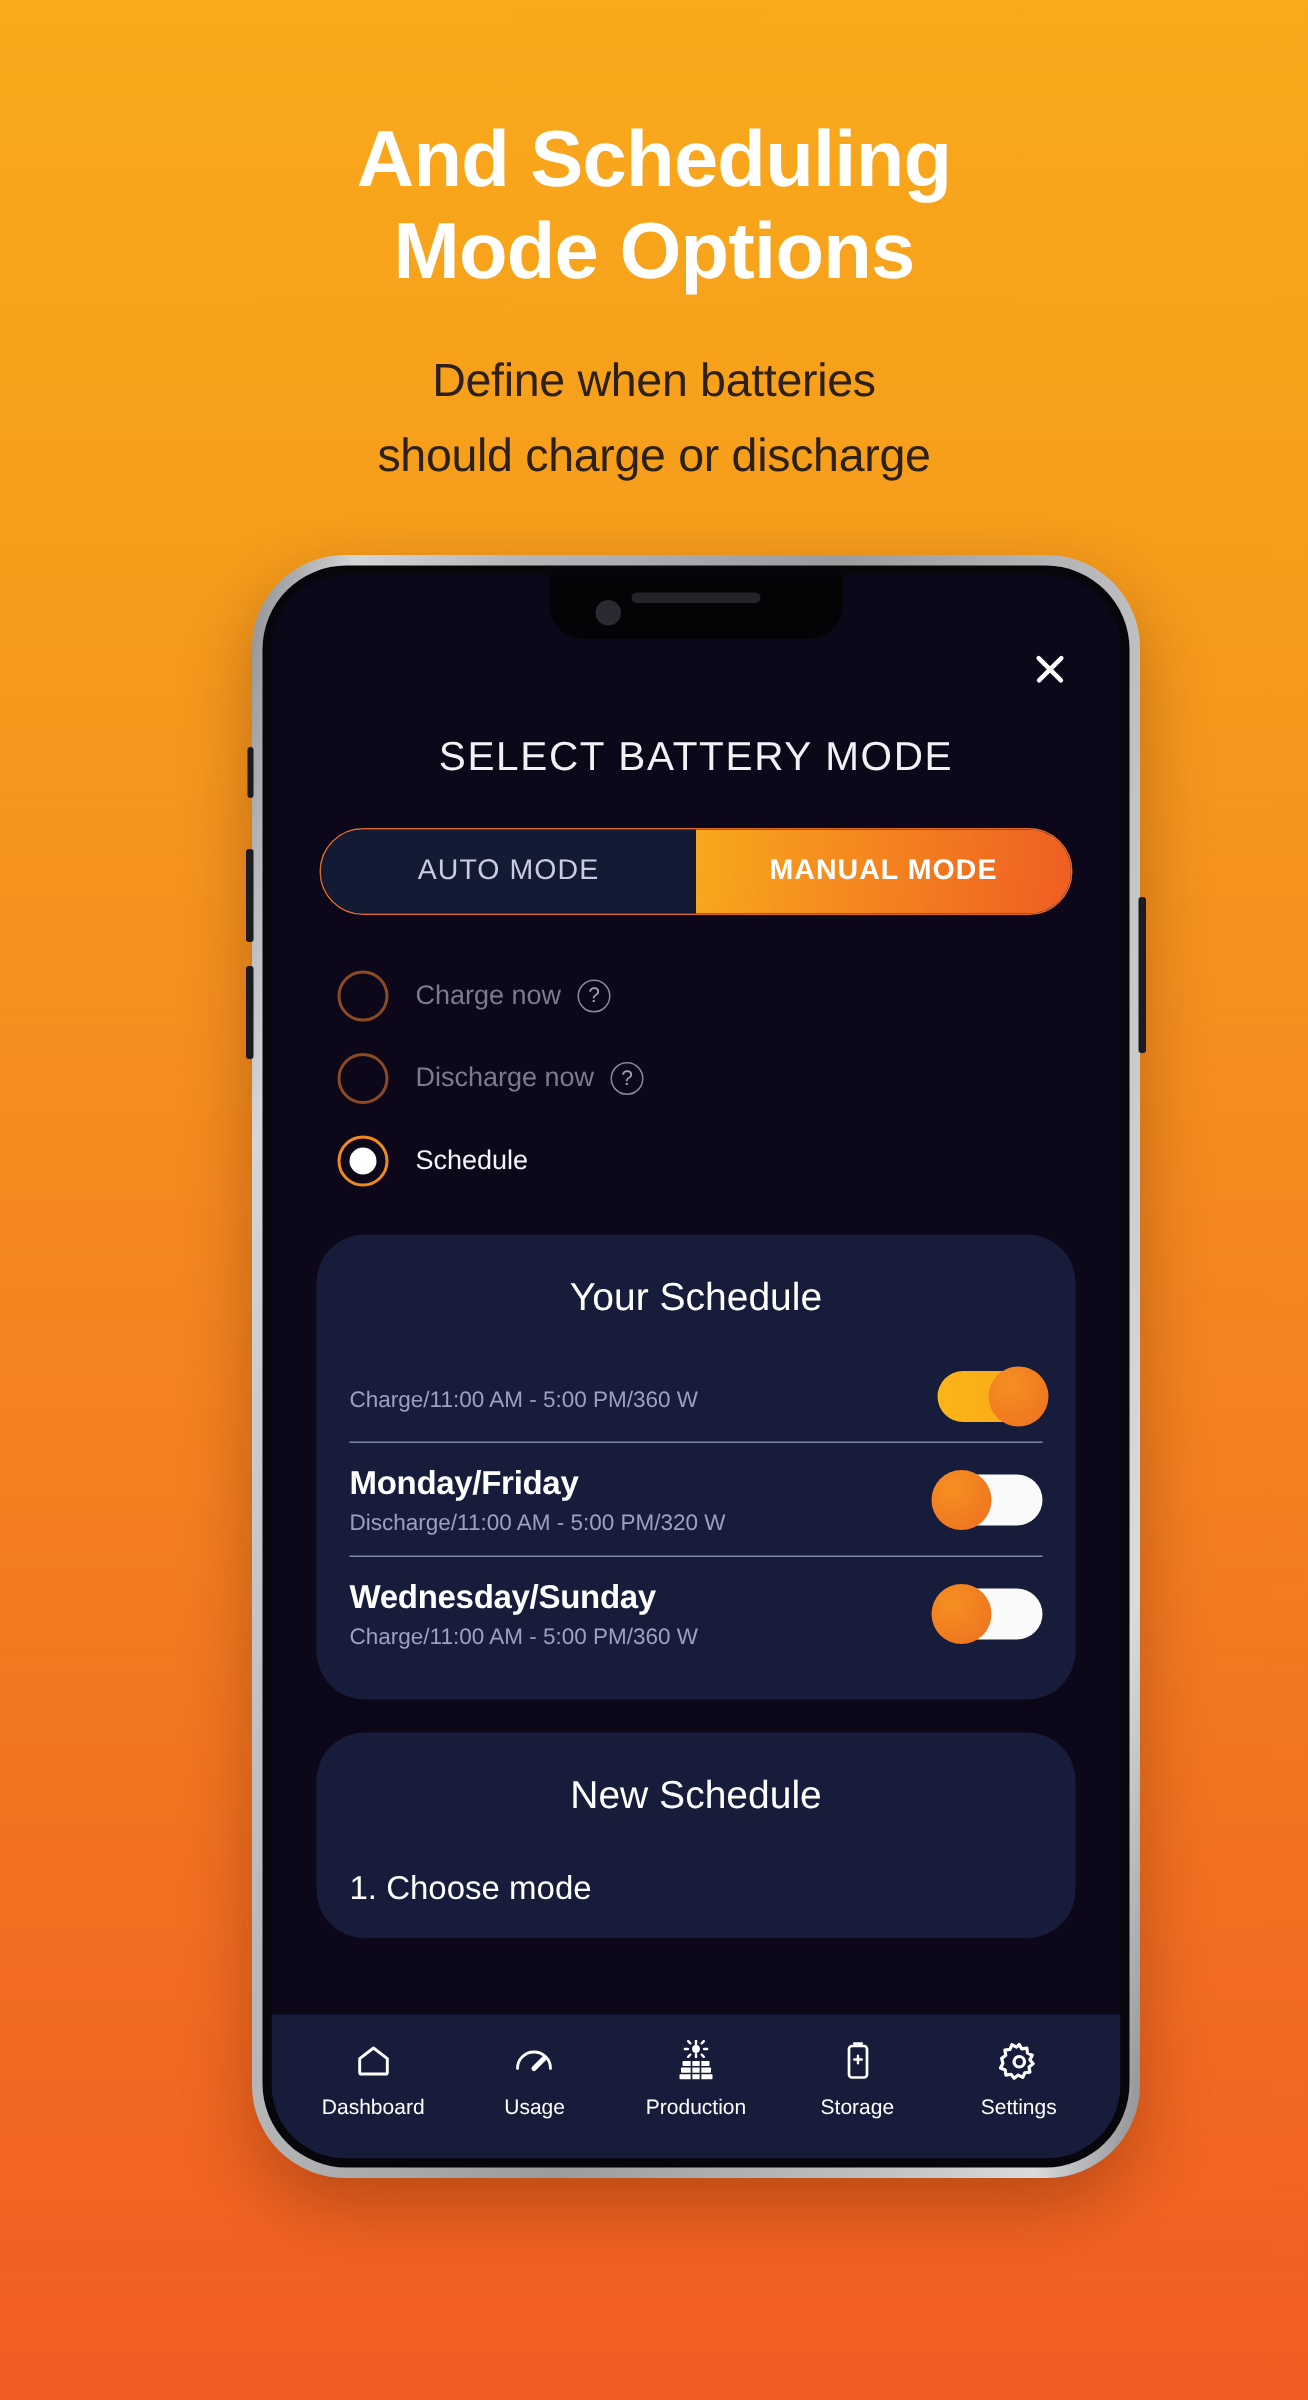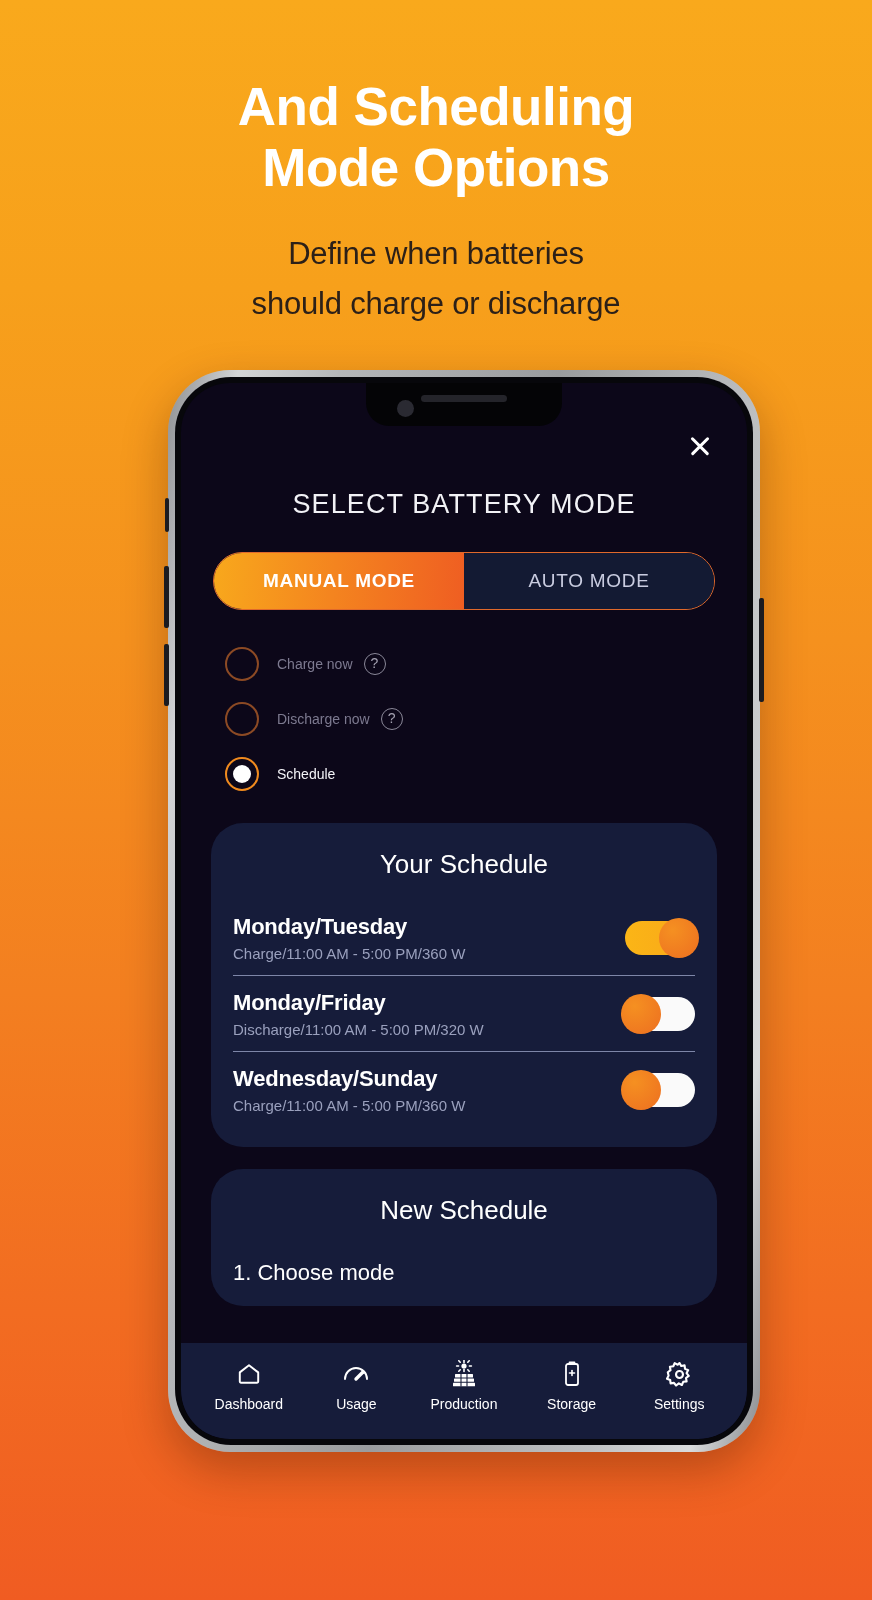--- a/index.html
+++ b/index.html
@@ -220,21 +220,21 @@
   .radio.on { border-color: #F08A1E; }
   .radio.on::after {
     content: "";
     width: 18px;
     height: 18px;
     border-radius: 50%;
     background: #ffffff;
   }
   .opt-label {
     margin-left: 18px;
-    font-size: 14px;
+    font-size: 18px;
     color: #7D7A90;
   }
   .opt-row.on .opt-label { color: #F4F4F8; }
   .help-icon {
     margin-left: 11px;
     width: 22px;
     height: 22px;
     border-radius: 50%;
     border: 1.6px solid #8A8798;
     color: #A5A2B2;
@@ -367,25 +367,25 @@
 
     <div class="screen-body">
 
       <div class="topbar">
         <div class="close-btn"></div>
       </div>
 
       <div class="screen-title">SELECT BATTERY MODE</div>
 
       <div class="mode-switch">
+        <div class="mode-seg inactive">
+          <span>AUTO MODE</span>
+        </div>
         <div class="mode-seg active">
           <span>MANUAL MODE</span>
-        </div>
-        <div class="mode-seg inactive">
-          <span>AUTO MODE</span>
         </div>
       </div>
 
       <div class="options">
 
         <div class="opt-row">
           <div class="radio"></div>
           <div class="opt-label">Charge now</div>
           <div class="help-icon">?</div>
         </div>
@@ -401,21 +401,20 @@
           <div class="opt-label">Schedule</div>
         </div>
 
       </div>
 
       <div class="card">
         <div class="card-title">Your Schedule</div>
 
         <div class="sched-row">
           <div class="sched-texts">
-            <div class="sched-days">Monday/Tuesday</div>
             <div class="sched-detail">Charge/11:00 AM - 5:00 PM/360 W</div>
           </div>
           <div class="toggle on">
             <div class="knob"></div>
           </div>
         </div>
 
         <div class="sched-row">
           <div class="sched-texts">
             <div class="sched-days">Monday/Friday</div>

